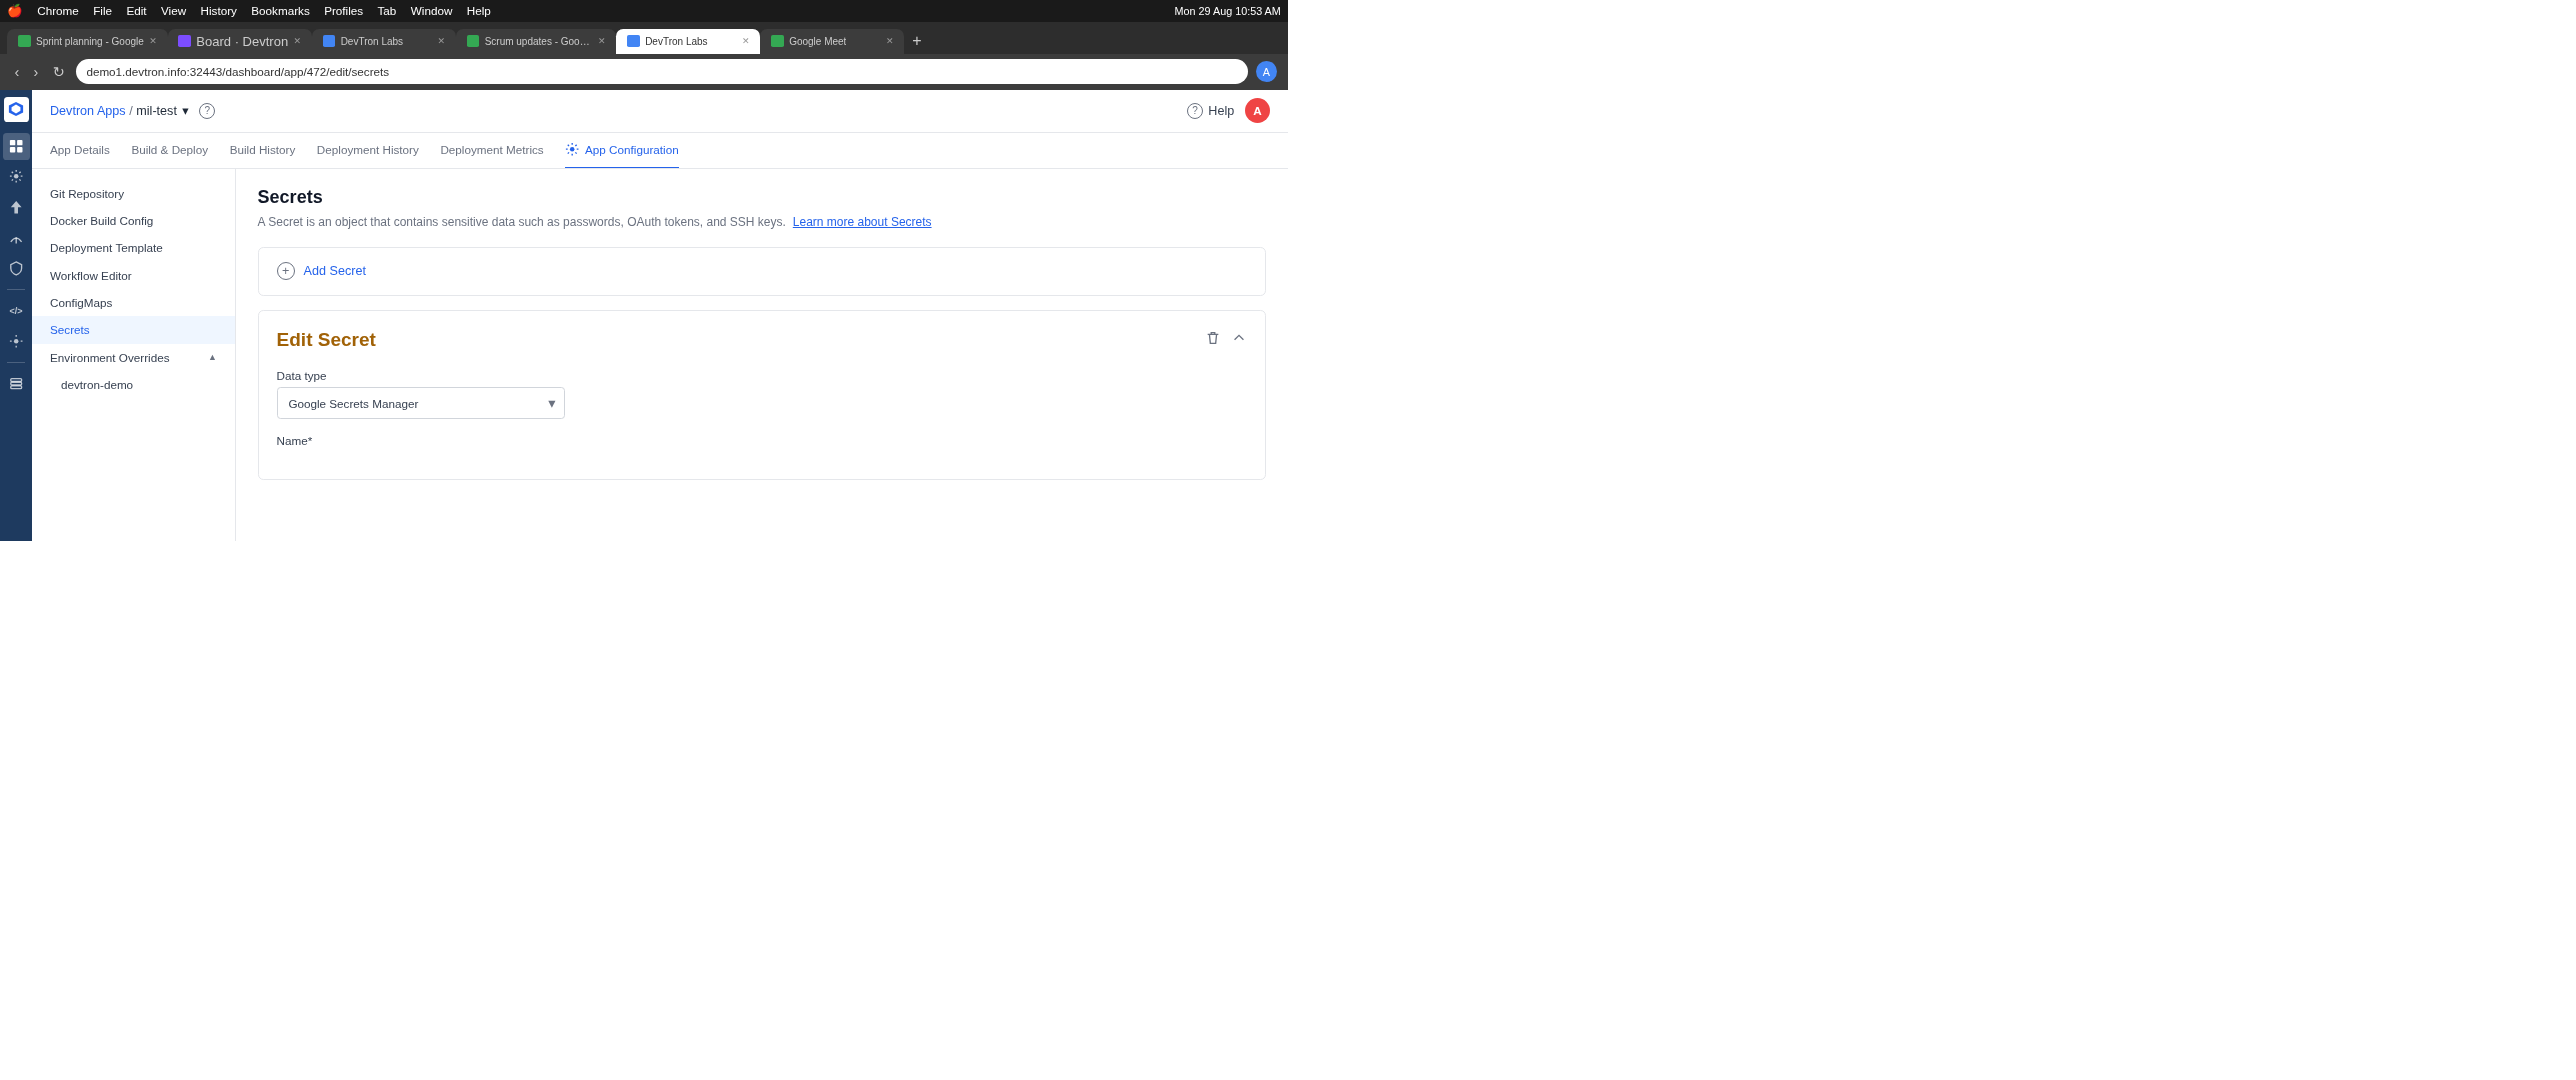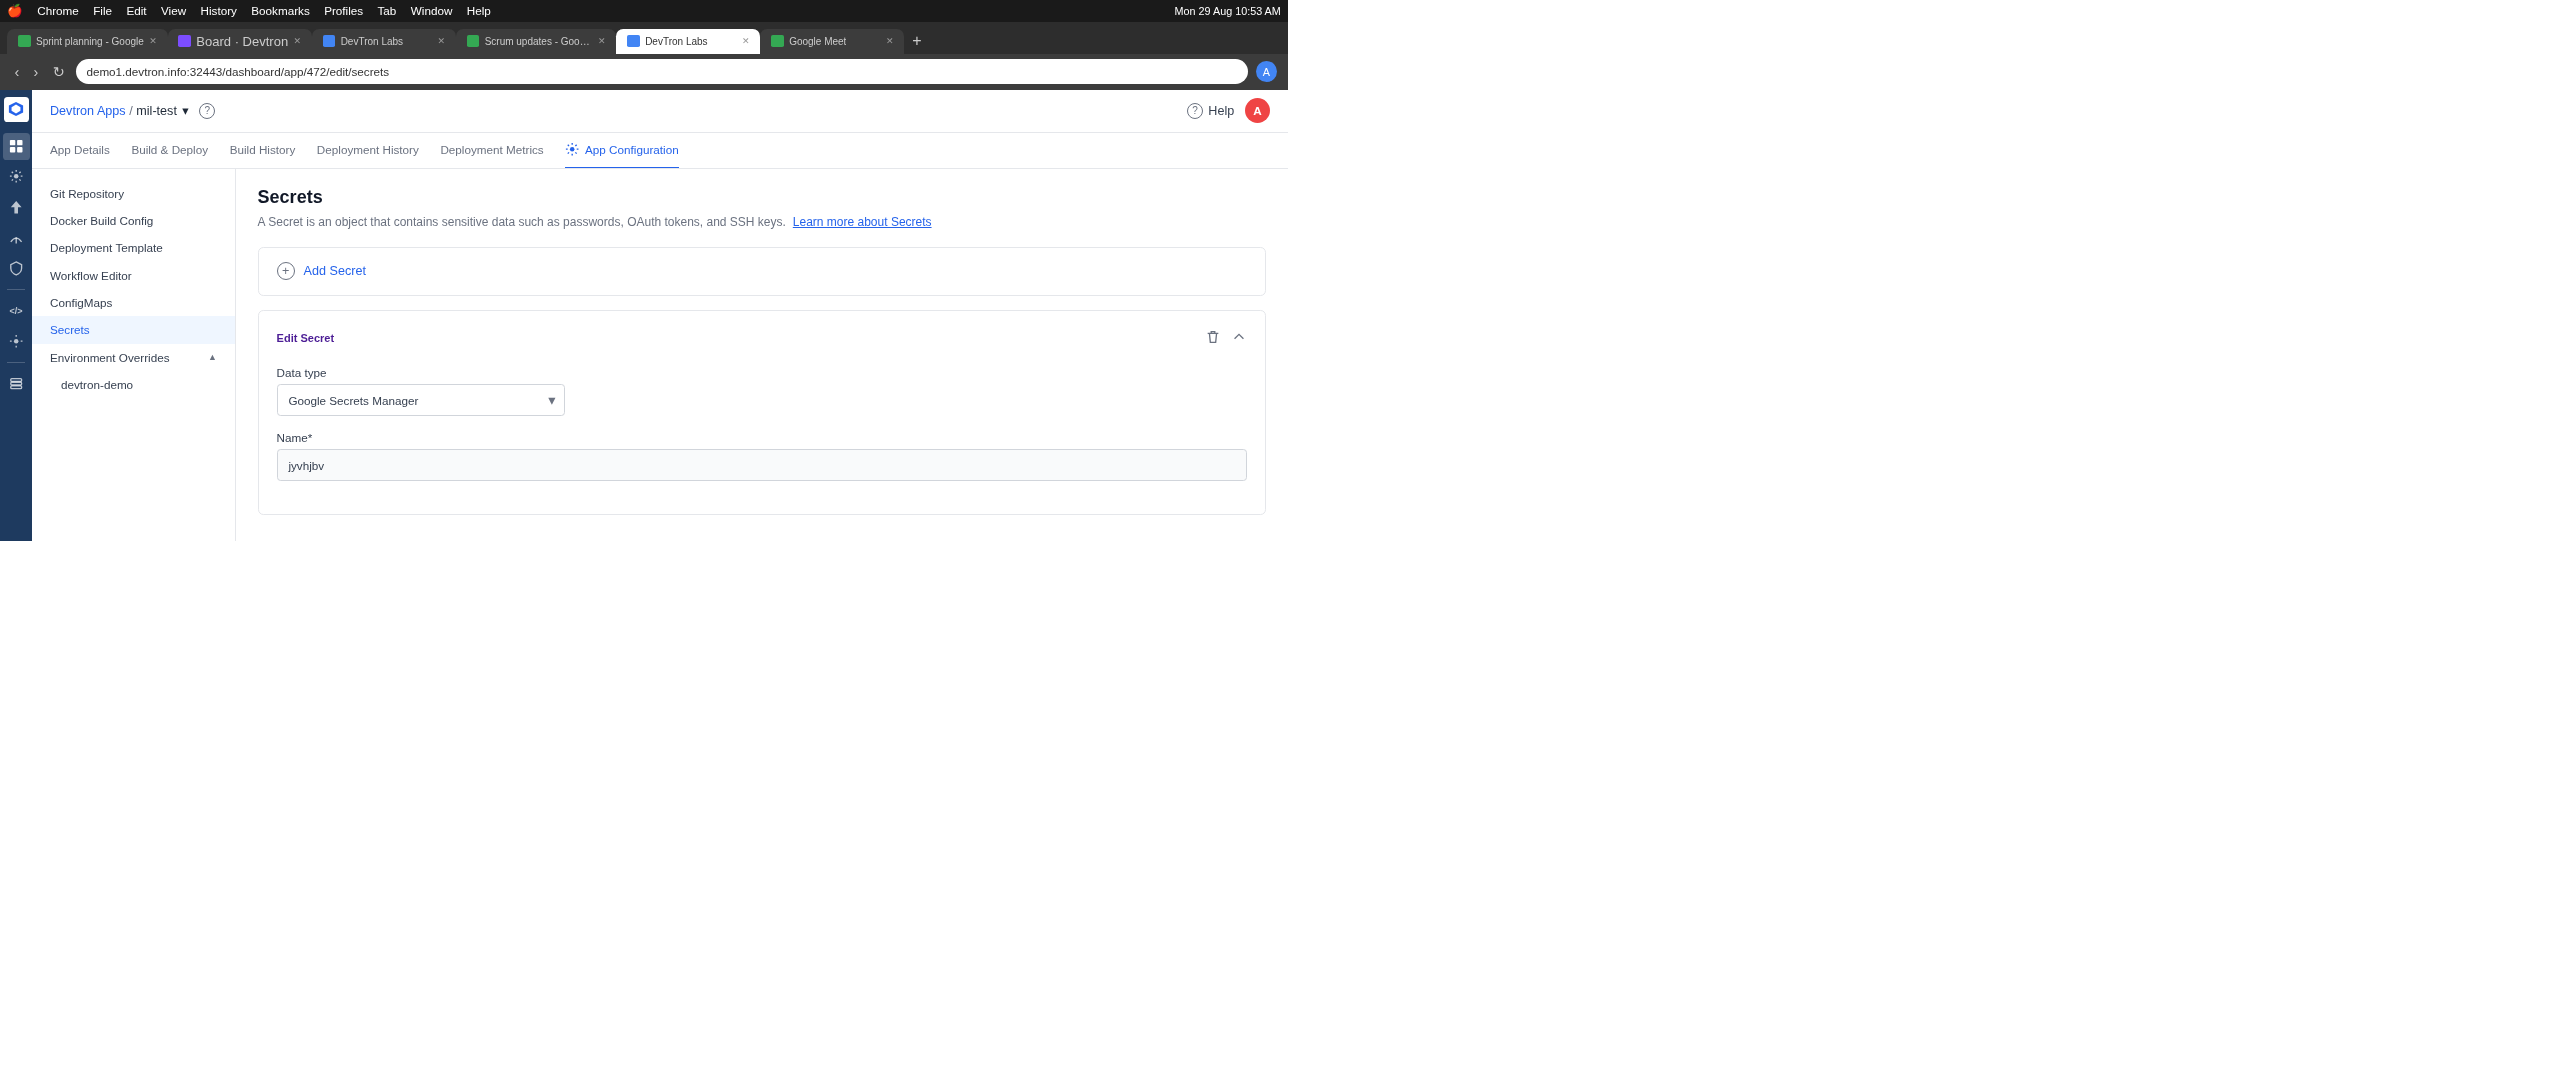--- a/index.html
+++ b/index.html
@@ -211,21 +211,21 @@
       border: 0.9px solid #e5e7eb;
       border-radius: 5.4px;
       padding: 18px;
     }
     .edit-secret-header {
       display: flex;
       align-items: center;
       justify-content: space-between;
       margin-bottom: 18px;
     }
-    .edit-secret-title { font-size: 11px; font-weight: 600; color: #4c1d95; }
+    .edit-secret-title { font-size: 19px; font-weight: 600; color: #a16207; }
     .edit-secret-actions { display: flex; align-items: center; gap: 10.8px; }
     .icon-btn { background: none; border: none; cursor: pointer; color: #6b7280; font-size: 14.4px; }
 
     .form-group { margin-bottom: 14.4px; }
     .form-label { font-size: 11.7px; color: #374151; margin-bottom: 5.4px; display: block; }
     .select-wrapper { width: 288px; position: relative; }
     .select-wrapper select {
       width: 100%;
       height: 32px;
       border: 0.9px solid #d1d5db;
@@ -492,21 +492,20 @@
                 <option selected="">Google Secrets Manager</option>
                 <option>AWS Secrets Manager</option>
                 <option>HashiCorp Vault</option>
               </select>
               <span class="select-arrow">▾</span>
             </div>
           </div>
 
           <div class="form-group">
             <label class="form-label">Name*</label>
-            <input type="text" class="form-input" value="jyvhjbv" style="max-width: 100%;">
           </div>
 
         </div>
       </div>
     </div>
   </div>
 </div>
 
 
 </body></html>

